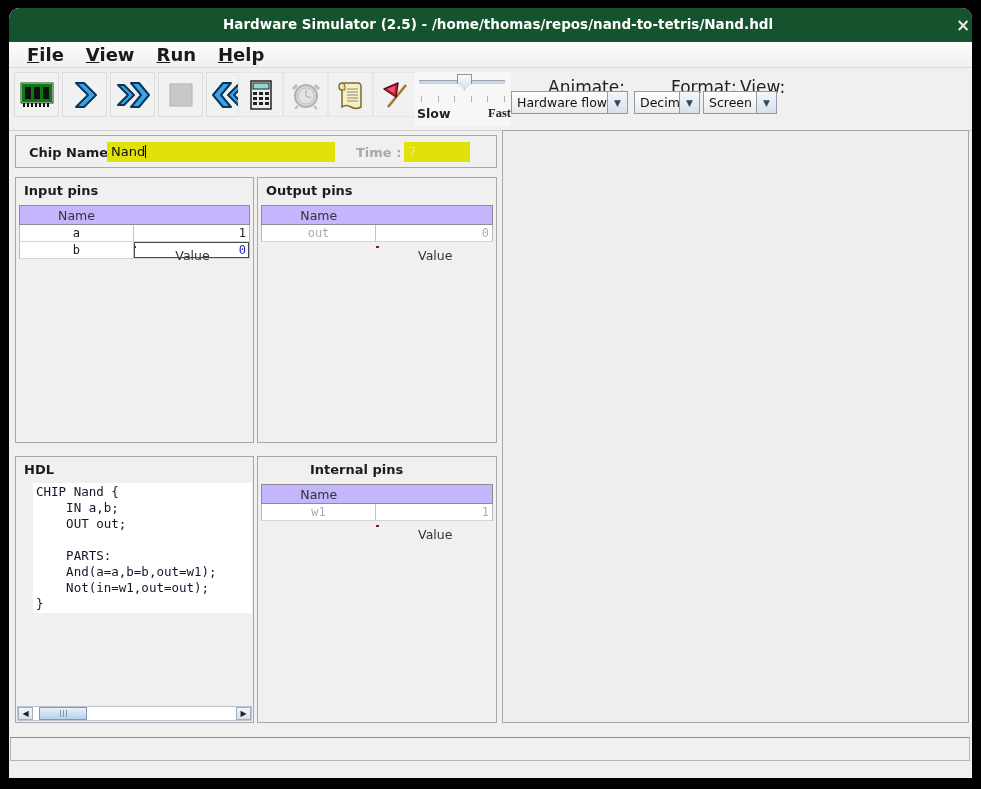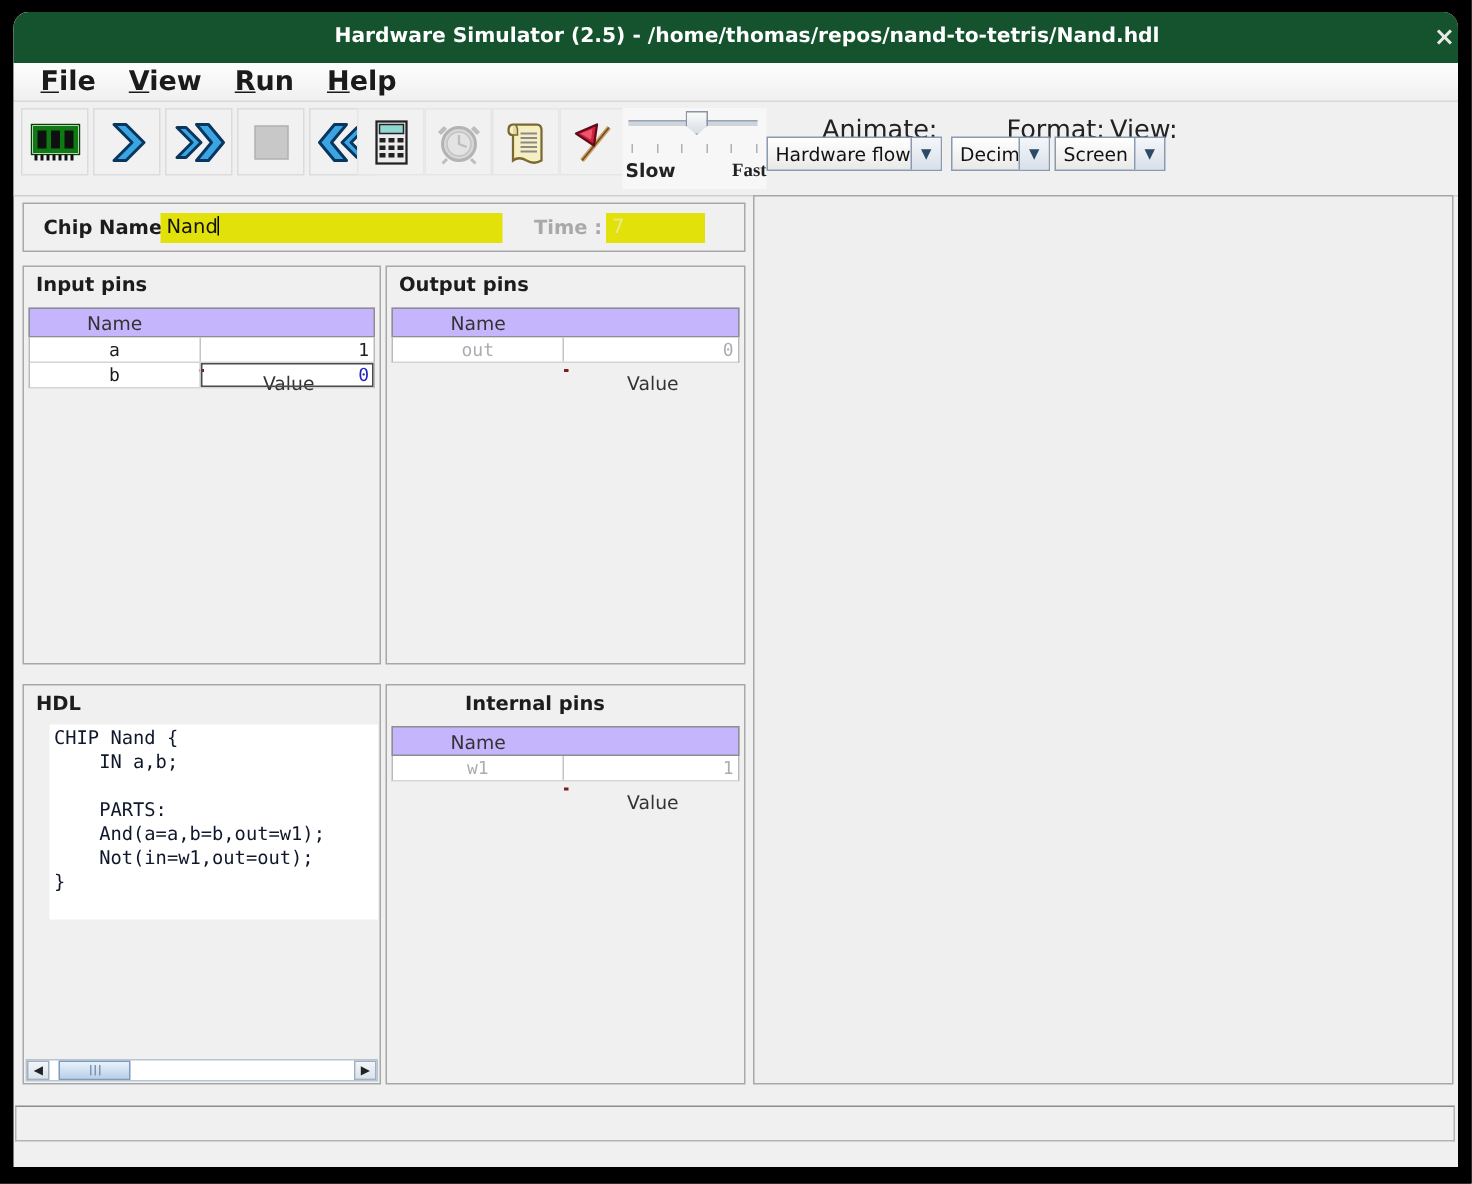--- a/index.html
+++ b/index.html
@@ -294,20 +294,21 @@
           <div class="pt-cell val gray-text">0</div>
         </div>
       </div>
     </div>
 
     <div class="panel" style="left:6px;top:448px;width:239px;height:267px;">
       <div class="panel-title">HDL</div>
       <div class="hdl-code">
         <div class="hdl-line">CHIP Nand {</div>
         <div class="hdl-line">    IN a,b;</div>
+        <div class="hdl-line">    OUT out;</div>
         <div class="hdl-line"></div>
         <div class="hdl-line">    PARTS:</div>
         <div class="hdl-line">    And(a=a,b=b,out=w1);</div>
         <div class="hdl-line">    Not(in=w1,out=out);</div>
         <div class="hdl-line">}</div>
       </div>
       <div class="hscroll">
         <div class="hs-btn">◀</div>
         <div class="hs-track">
           <div class="hs-thumb">

